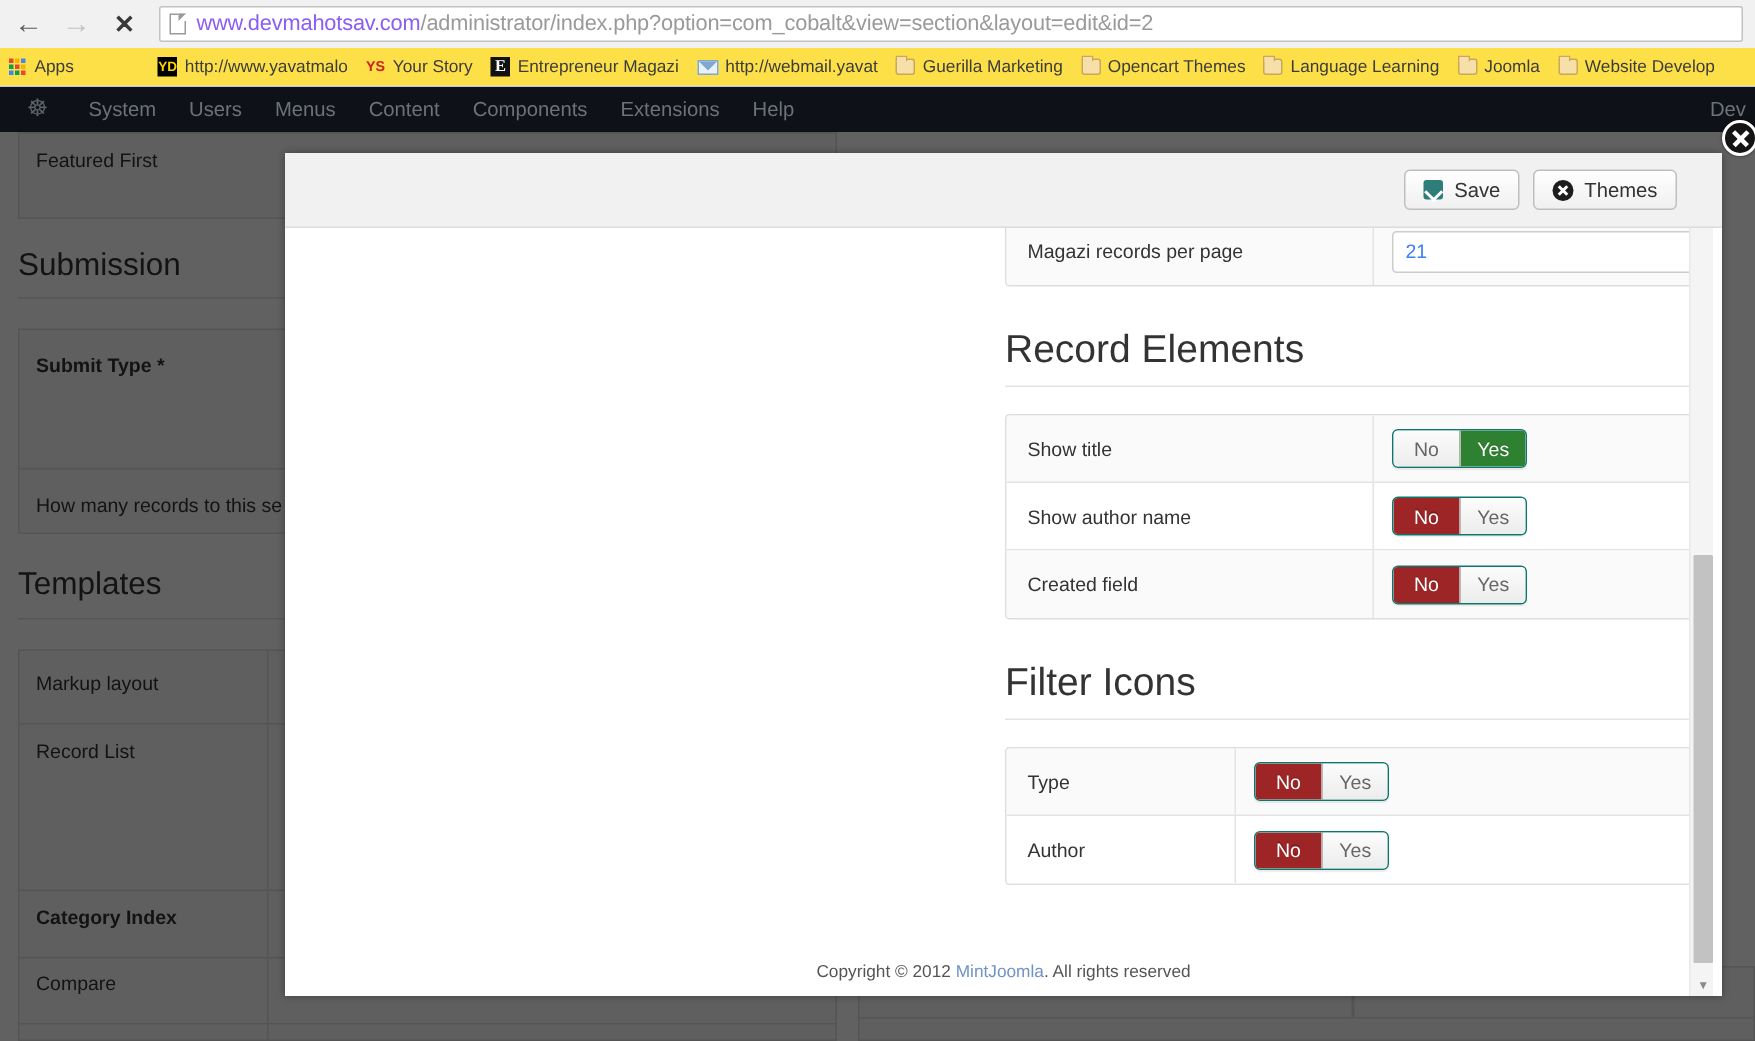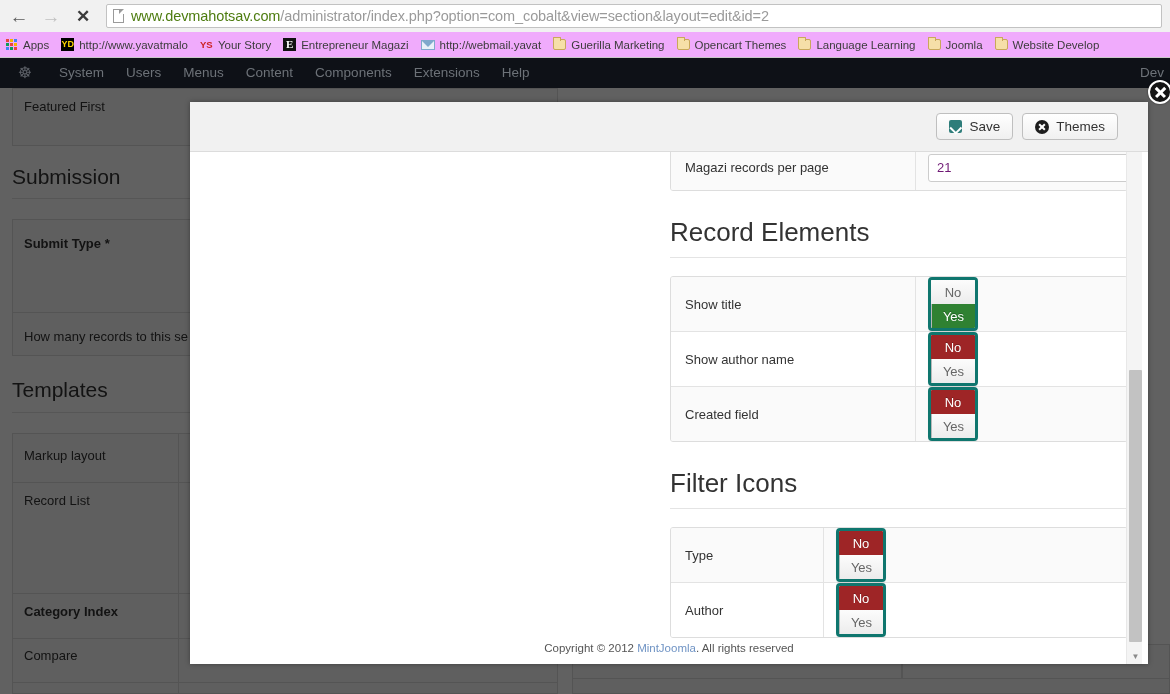--- a/index.html
+++ b/index.html
@@ -56,26 +56,26 @@
     border-width: 0 0 5px 5px;
     border-style: solid;
     border-color: transparent transparent #ffffff #9a9a9a;
   }
   #url-text {
     font-size: 14.5px;
     color: #9a9a9a;
     white-space: nowrap;
     letter-spacing: -0.1px;
   }
-  #url-text .host { color: #4d7c0f; }
+  #url-text .host { color: #8b5cf6; }
 
   #bookmarks-bar {
     position: absolute; left: 0; top: 32px;
     width: 1170px; height: 25px;
-    background: #f0abfc;
+    background: #fde047;
     display: flex; align-items: center;
     overflow: hidden;
   }
   .bm-item {
     display: flex; align-items: center;
     height: 20px;
     padding: 0 6px;
     font-size: 11.5px;
     color: #3c3c3c;
     white-space: nowrap;
@@ -104,21 +104,21 @@
     background: #f6dfa8;
     border: 1px solid #c9a85a;
     border-bottom: none;
     border-radius: 1px 1px 0 0;
   }
   .sq-ico {
     width: 13px; height: 13px;
     display: flex; align-items: center; justify-content: center;
     font-size: 9px; font-weight: bold; line-height: 1;
   }
-  .sq-ico.yd { background: #000000; color: #ffd400; }
+  .sq-ico.yd { background: #000000; color: #ffd400; margin-left: 44px; }
   .sq-ico.ys { background: transparent; color: #cc2222; font-size: 9.5px; }
   .sq-ico.e  { background: #111111; color: #ffffff; font-family: "Liberation Serif", serif; font-size: 11px; }
   .mail-ico {
     width: 14px; height: 10px;
     background: #e8f0f8;
     border: 1px solid #7fa8cc;
     position: relative;
   }
   .mail-ico::after {
     content: "";
@@ -320,44 +320,43 @@
   }
   .text-input {
     width: 218px;
     height: 28px;
     border: 1px solid #cccccc;
     border-radius: 3px;
     background: #ffffff;
     display: flex; align-items: center;
     padding: 0 8px;
     font-size: 13px;
-    color: #701a75;
+    color: #3b82f6;
   }
   .sec-head {
     font-size: 26px;
     color: #333333;
     font-weight: normal;
     margin: 26px 0 0 0;
     padding: 0 0 9px 0;
     width: 458px;
   }
   .sec-rule {
     width: 458px; height: 1px;
     background: #e4e4e4;
     margin-bottom: 18px;
   }
 
   
   .toggle {
     display: inline-flex;
     border-radius: 4px;
     overflow: hidden;
-    border: 3px solid #0f766e;
+    border: 1px solid #0f766e;
     box-shadow: 0 1px 1px rgba(0,0,0,0.08);
-    flex-direction: column;
   }
   .toggle span {
     display: flex; align-items: center; justify-content: center;
     min-width: 44px;
     height: 24px;
     font-size: 13px;
     padding: 0 8px;
   }
   .toggle span.off-state {
     background: linear-gradient(#fcfcfc, #ececec);

